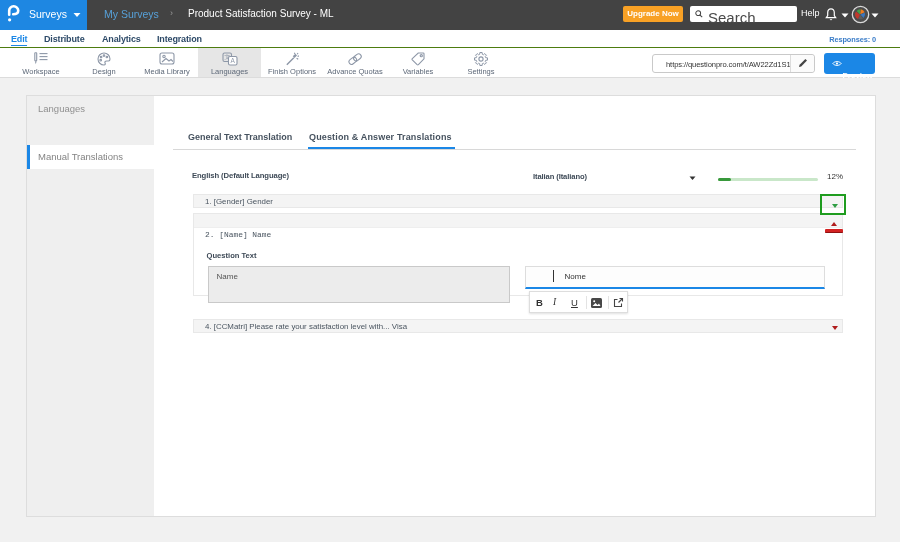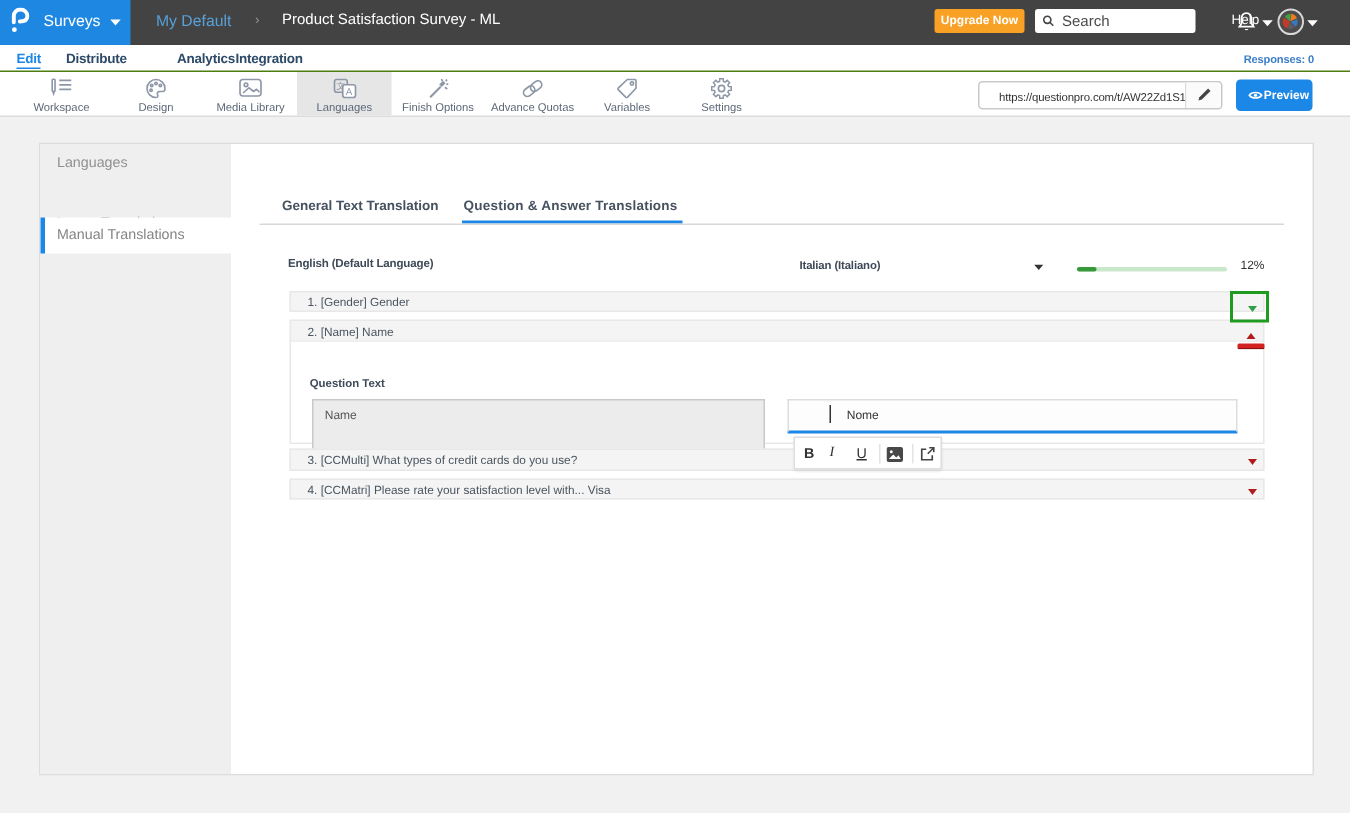--- a/index.html
+++ b/index.html
@@ -8,22 +8,22 @@
 
 
 #topbar { position:absolute; left:0; top:0; width:900px; height:29.5px; background:#434343; }
 #logoarea { position:absolute; left:0; top:0; width:87px; height:29.5px; background:#1e87e2; }
 #surveys { position:absolute; left:29px; top:8px; color:#fff; font-size:10.5px; font-weight:400; }
 #breadcrumb1 { position:absolute; left:104px; top:8px; color:#57a0d8; font-size:10.5px; }
 #bcsep { position:absolute; left:170px; top:8px; color:#9a9a9a; font-size:9px; }
 #bctitle { position:absolute; left:188px; top:8px; color:#fff; font-size:10px; font-weight:500; }
 #upgrade { position:absolute; left:623px; top:6px; width:60px; height:16px; background:#f8a125; border-radius:2px; color:#fff; font-size:8px; font-weight:700; text-align:center; line-height:16px; }
 #searchbox { position:absolute; left:690px; top:6px; width:107px; height:16px; background:#fff; border-radius:2px; }
-#searchbox span { position:absolute; left:18px; top:2.5px; font-size:10px; color:#4a4a4a; }
-#help { position:absolute; left:801px; top:8px; color:#fff; font-size:9px;margin-left:20px; }
+#searchbox span { position:absolute; left:18px; top:2.5px; font-size:15px; color:#4a4a4a; }
+#help { position:absolute; left:801px; top:8px; color:#fff; font-size:9px; }
 
 
 #navrow { position:absolute; left:0; top:29.5px; width:900px; height:18.5px; background:#fff; border-bottom:1px solid #4d7c0f; }
 #navrow .t { position:absolute; top:4px; font-size:9px; font-weight:600; letter-spacing:-0.15px; color:#2d4a68; }
 #navrow .active { color:#1b87e6; border-bottom:1px solid #1b87e6; padding-bottom:1px; }
 #responses { position:absolute; right:24px; top:5.5px; font-size:7.4px; font-weight:600; letter-spacing:-0.1px; color:#3b7dc8; }
 
 
 #toolbar { position:absolute; left:0; top:48px; width:900px; height:30px; background:#fff; border-bottom:1px solid #dcdcdc; }
 .tool { position:absolute; top:0; height:29px; text-align:center; }
@@ -57,21 +57,21 @@
 
 
 .qrow { position:absolute; left:166px; width:650px; height:14.5px; background:#f4f4f4; border:1px solid #e8e8e8; }
 .qrow span { position:absolute; left:11px; top:2px; font-size:7.9px; color:#4a5560; }
 .caret-down-red { width:0; height:0; border-left:3.5px solid transparent; border-right:3.5px solid transparent; border-top:4.5px solid #b01c1c; position:absolute; }
 .caret-up-red { width:0; height:0; border-left:3.5px solid transparent; border-right:3.5px solid transparent; border-bottom:4.5px solid #b01c1c; position:absolute; }
 .caret-down-green { width:0; height:0; border-left:3.5px solid transparent; border-right:3.5px solid transparent; border-top:4.5px solid #2f9e44; position:absolute; }
 
 #q2box { position:absolute; left:166px; top:117px; width:650px; height:82.5px; border:1px solid #e8e8e8; background:#fff; }
 #q2head { position:absolute; left:0; top:0; width:648px; height:14px; background:#f4f4f4; border-bottom:1px solid #eee; }
-#q2head span { position:absolute; left:11px; top:3px; font-size:7.9px; color:#4a5560; }
+#q2head span { position:absolute; left:11px; top:16px; font-size:7.9px; color:#4a5560;font-family:Liberation Mono, monospace; }
 #qtext { position:absolute; left:12.5px; top:36.5px; font-size:7.6px; font-weight:700; color:#3e4a57; }
 #input1 { position:absolute; left:181px; top:170px; width:302px; height:37px; background:#ececec; border:1px solid #c9c9c9;text-align:right; }
 #input1 span { position:absolute; left:7.5px; top:4.5px; font-size:8px; color:#555; }
 #input2 { position:absolute; left:498px; top:170px; width:300px; height:23px; background:#fdfdfd; border:1px solid #ddd; border-bottom:2.5px solid #1b87e6; }
 #input2 span { position:absolute; left:6.5px; top:4.5px; font-size:8px; color:#333;margin-left:32px; }
 #rtbar { position:absolute; left:502px; top:194.5px; width:99px; height:22px; background:#fff; border:1px solid #ddd; box-shadow:0 1px 2px rgba(0,0,0,0.12); z-index:6; }
 #rtbar .ri { position:absolute; top:5px; font-size:9.5px; color:#333; }
 
 
 #greenbox { position:absolute; left:793px; top:98px; width:26px; height:21px; border:2.5px solid #1f9c1f; background:transparent; }
@@ -84,21 +84,21 @@
   <div id="logoarea">
     <svg width="13" height="17" viewBox="0 0 13 17" style="position:absolute;left:7px;top:5px;">
       <path d="M2.2,9.8 L2.2,5.6 A4.3,4.3 0 0 1 6.5,1.3 A4.6,4.3 0 0 1 11.2,5.8 C11.2,8.7 8.4,9.3 6.2,9.3" fill="none" stroke="#fff" stroke-width="2.6" stroke-linecap="round"></path>
       <circle cx="2.6" cy="14.8" r="1.6" fill="#fff"></circle>
     </svg>
     <span id="surveys">Surveys</span>
     <svg width="8" height="6" viewBox="0 0 8 6" style="position:absolute;left:73px;top:12px;">
         <path d="M0.5,1 L4,5 L7.5,1 Z" fill="#fff"></path>
       </svg>
   </div>
-  <span id="breadcrumb1">My Default</span>
+  <span id="breadcrumb1">My Surveys</span>
   <span id="bcsep">›</span>
   <span id="bctitle">Product Satisfaction Survey - ML</span>
   <div id="upgrade">Upgrade Now</div>
   <div id="searchbox">
     <svg width="8" height="8" viewBox="0 0 10 10" style="position:absolute;left:5px;top:4px;">
         <circle cx="4" cy="4" r="3" fill="none" stroke="#444" stroke-width="1.3"></circle>
         <line x1="6.3" y1="6.3" x2="9" y2="9" stroke="#444" stroke-width="1.3"></line>
       </svg>
     <span>Search</span>
   </div>
@@ -119,21 +119,21 @@
     <path d="M9,9.7 L7,14 A4.8,4.8 0 0 1 5,6.6 Z" fill="#c0392b"></path>
   </svg>
   <svg width="8" height="5" viewBox="0 0 8 5" style="position:absolute;left:871px;top:13px;">
       <path d="M0.5,0.5 L4,4.5 L7.5,0.5 Z" fill="#fff"></path>
     </svg>
 </div>
 
 <div id="navrow">
   <span class="t active" style="left:11px;">Edit</span>
   <span class="t" style="left:44px;">Distribute</span>
-  <span class="t" style="left:102px;margin-left:16px;">Analytics</span>
+  <span class="t" style="left:102px;">Analytics</span>
   <span class="t" style="left:157px;">Integration</span>
   <span id="responses">Responses: 0</span>
 </div>
 
 <div id="toolbar">
   <div class="tool" style="left:16px;width:50px;">
     <svg width="16" height="14" viewBox="0 0 16 14" fill="none" stroke="#8d97a7" stroke-width="1.1">
       <rect x="1.8" y="0.8" width="1.9" height="8" rx="0.5"></rect>
         <path d="M2.75,12.2 L1.8,9.3 L3.7,9.3 Z" fill="#8d97a7" stroke="none"></path>
       <line x1="6.5" y1="1.6" x2="14.5" y2="1.6"></line>
@@ -204,21 +204,21 @@
       <svg width="10" height="10" viewBox="0 0 10 10" style="position:absolute;left:7px;top:3.5px;">
         <path d="M1,9 L1.6,6.8 L7.4,1 L9,2.6 L3.2,8.4 Z" fill="#444"></path>
       </svg>
     </div>
   </div>
   <div id="preview">
     <svg width="10" height="7" viewBox="0 0 12 8" style="position:absolute;left:8px;top:7px;">
       <path d="M1,4 C3,1 9,1 11,4 C9,7 3,7 1,4 Z" fill="none" stroke="#fff" stroke-width="1.2"></path>
       <circle cx="6" cy="4" r="1.3" fill="#fff"></circle>
     </svg>
-    <span style="position:absolute;left:18.5px;top:0;">Preview</span>
+    <span style="position:absolute;left:18.5px;top:12px;">Preview</span>
   </div>
 </div>
 
 <div id="card">
   <div id="sidebar">
     <div class="sbitem" style="top:1px;">Languages</div>
     <div class="sbitem" style="top:41px;">Import Translations</div>
     <div id="sbactive">
         <span>Manual Translations</span>
       </div>
@@ -268,24 +268,20 @@
       <path d="M1.5,8 L4.5,5 L6.5,7 L8,5.5 L9.5,8 Z" fill="#fff"></path>
     </svg>
     <div style="position:absolute;left:78px;top:4px;width:1px;height:13px;background:#e3e3e3;"></div>
     <svg width="11" height="11" viewBox="0 0 11 11" style="position:absolute;left:83px;top:5px;" fill="none" stroke="#444" stroke-width="1.1">
       <path d="M8.5,6.5 L8.5,9.5 L1.5,9.5 L1.5,2.5 L4.5,2.5"></path>
       <path d="M6.5,1.5 L9.5,1.5 L9.5,4.5"></path>
       <path d="M9.5,1.5 L5.5,5.5"></path>
     </svg>
   </div>
 
-  <div class="qrow" style="top:203px;">
-      <span>3. [CCMulti] What types of credit cards do you use?</span>
-    <div class="caret-down-red" style="left:638px;top:6px;"></div>
-  </div>
   <div class="qrow" style="top:222.5px;">
       <span>4. [CCMatri] Please rate your satisfaction level with... Visa</span>
     <div class="caret-down-red" style="left:638px;top:6px;"></div>
   </div>
 
   <div id="greenbox"></div>
   <div class="caret-up-red" style="position:absolute;left:804.3px;top:126px;"></div>
   <div id="redbar"></div>
 </div>
 

